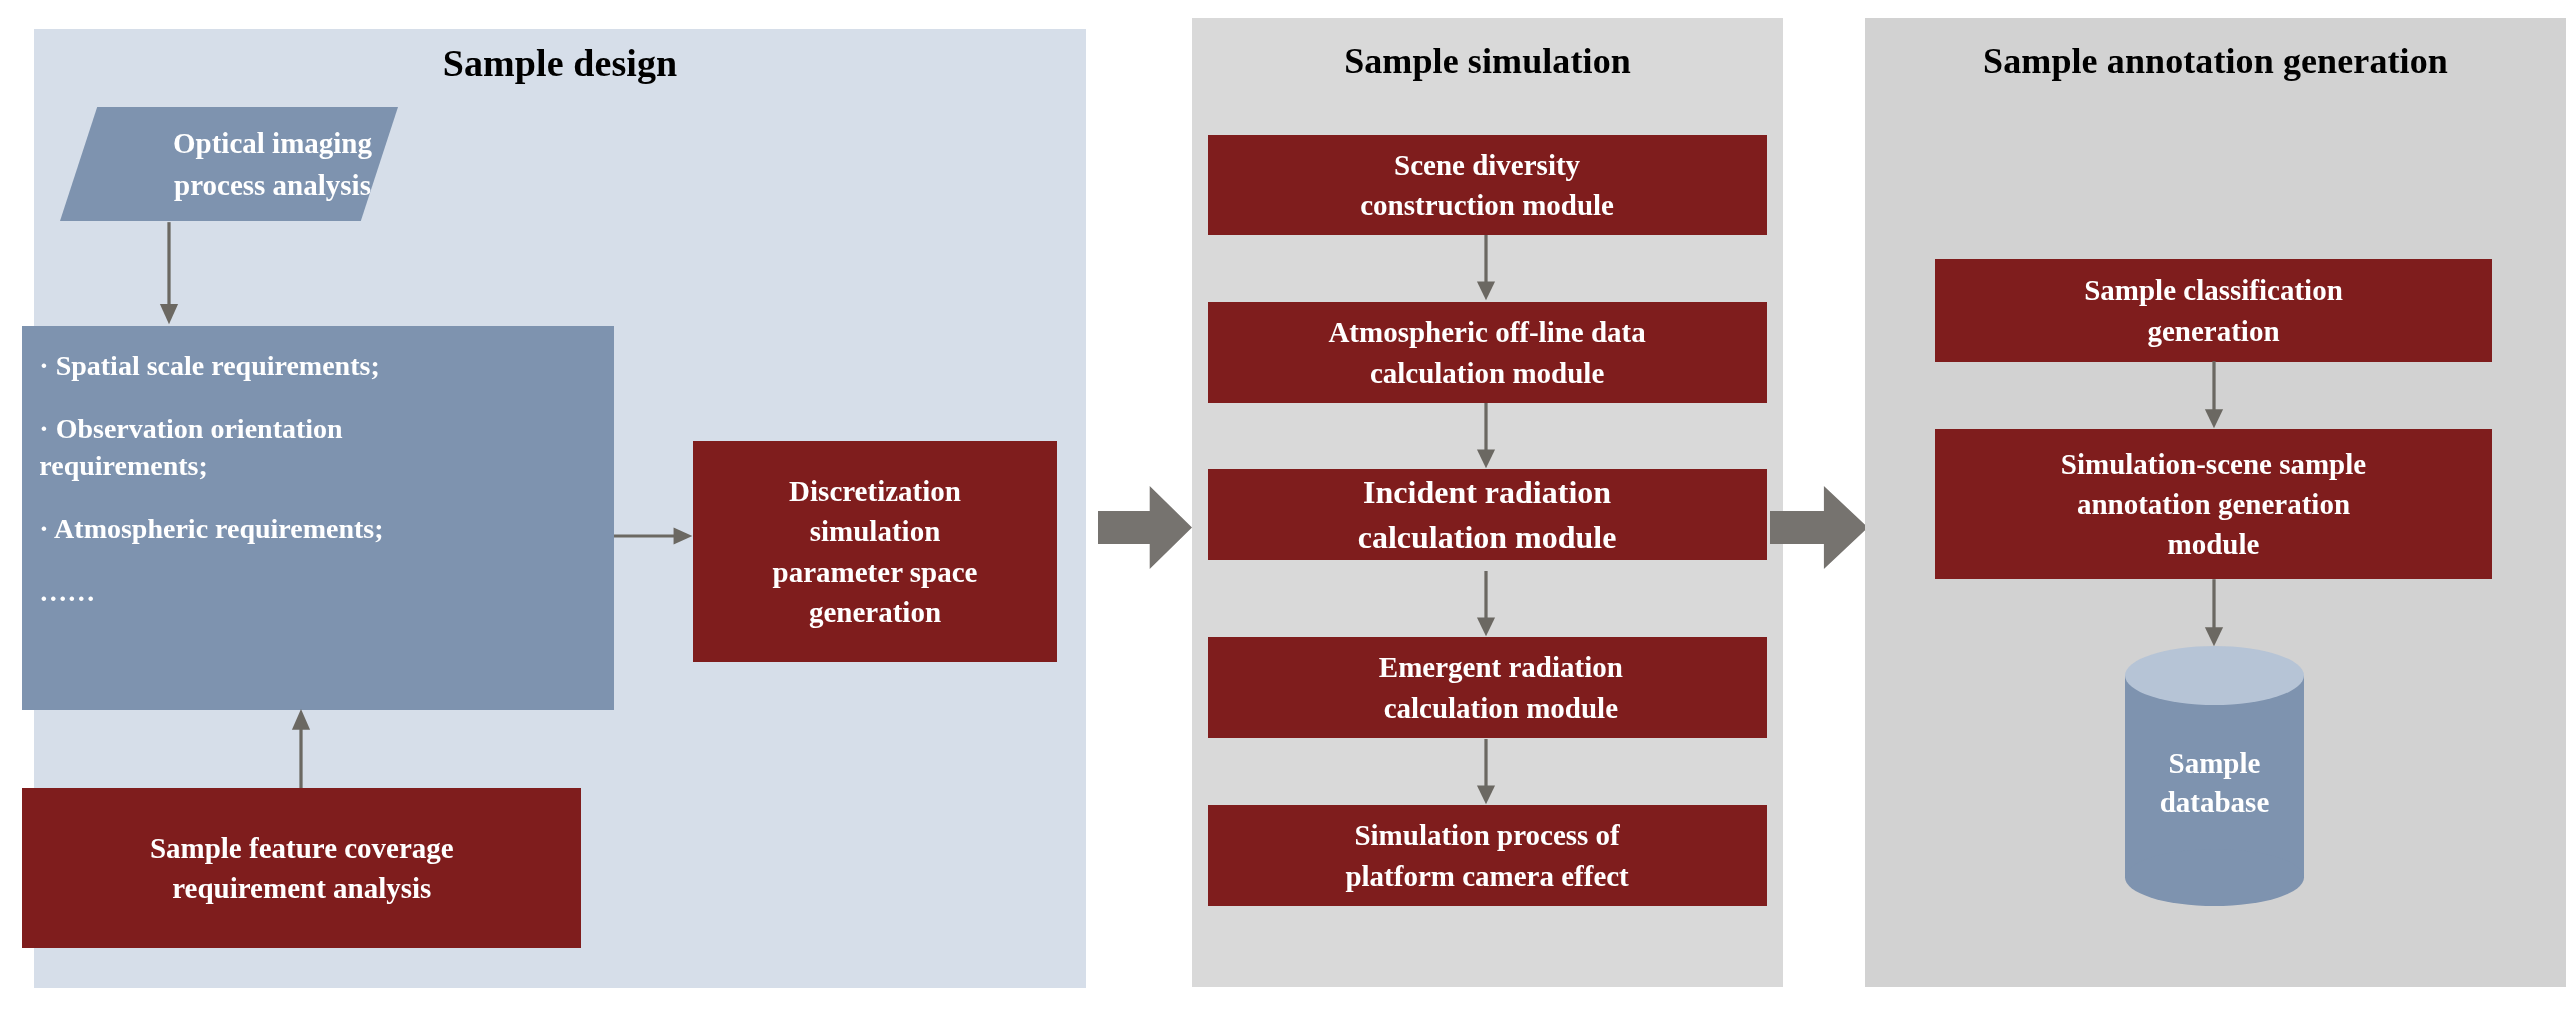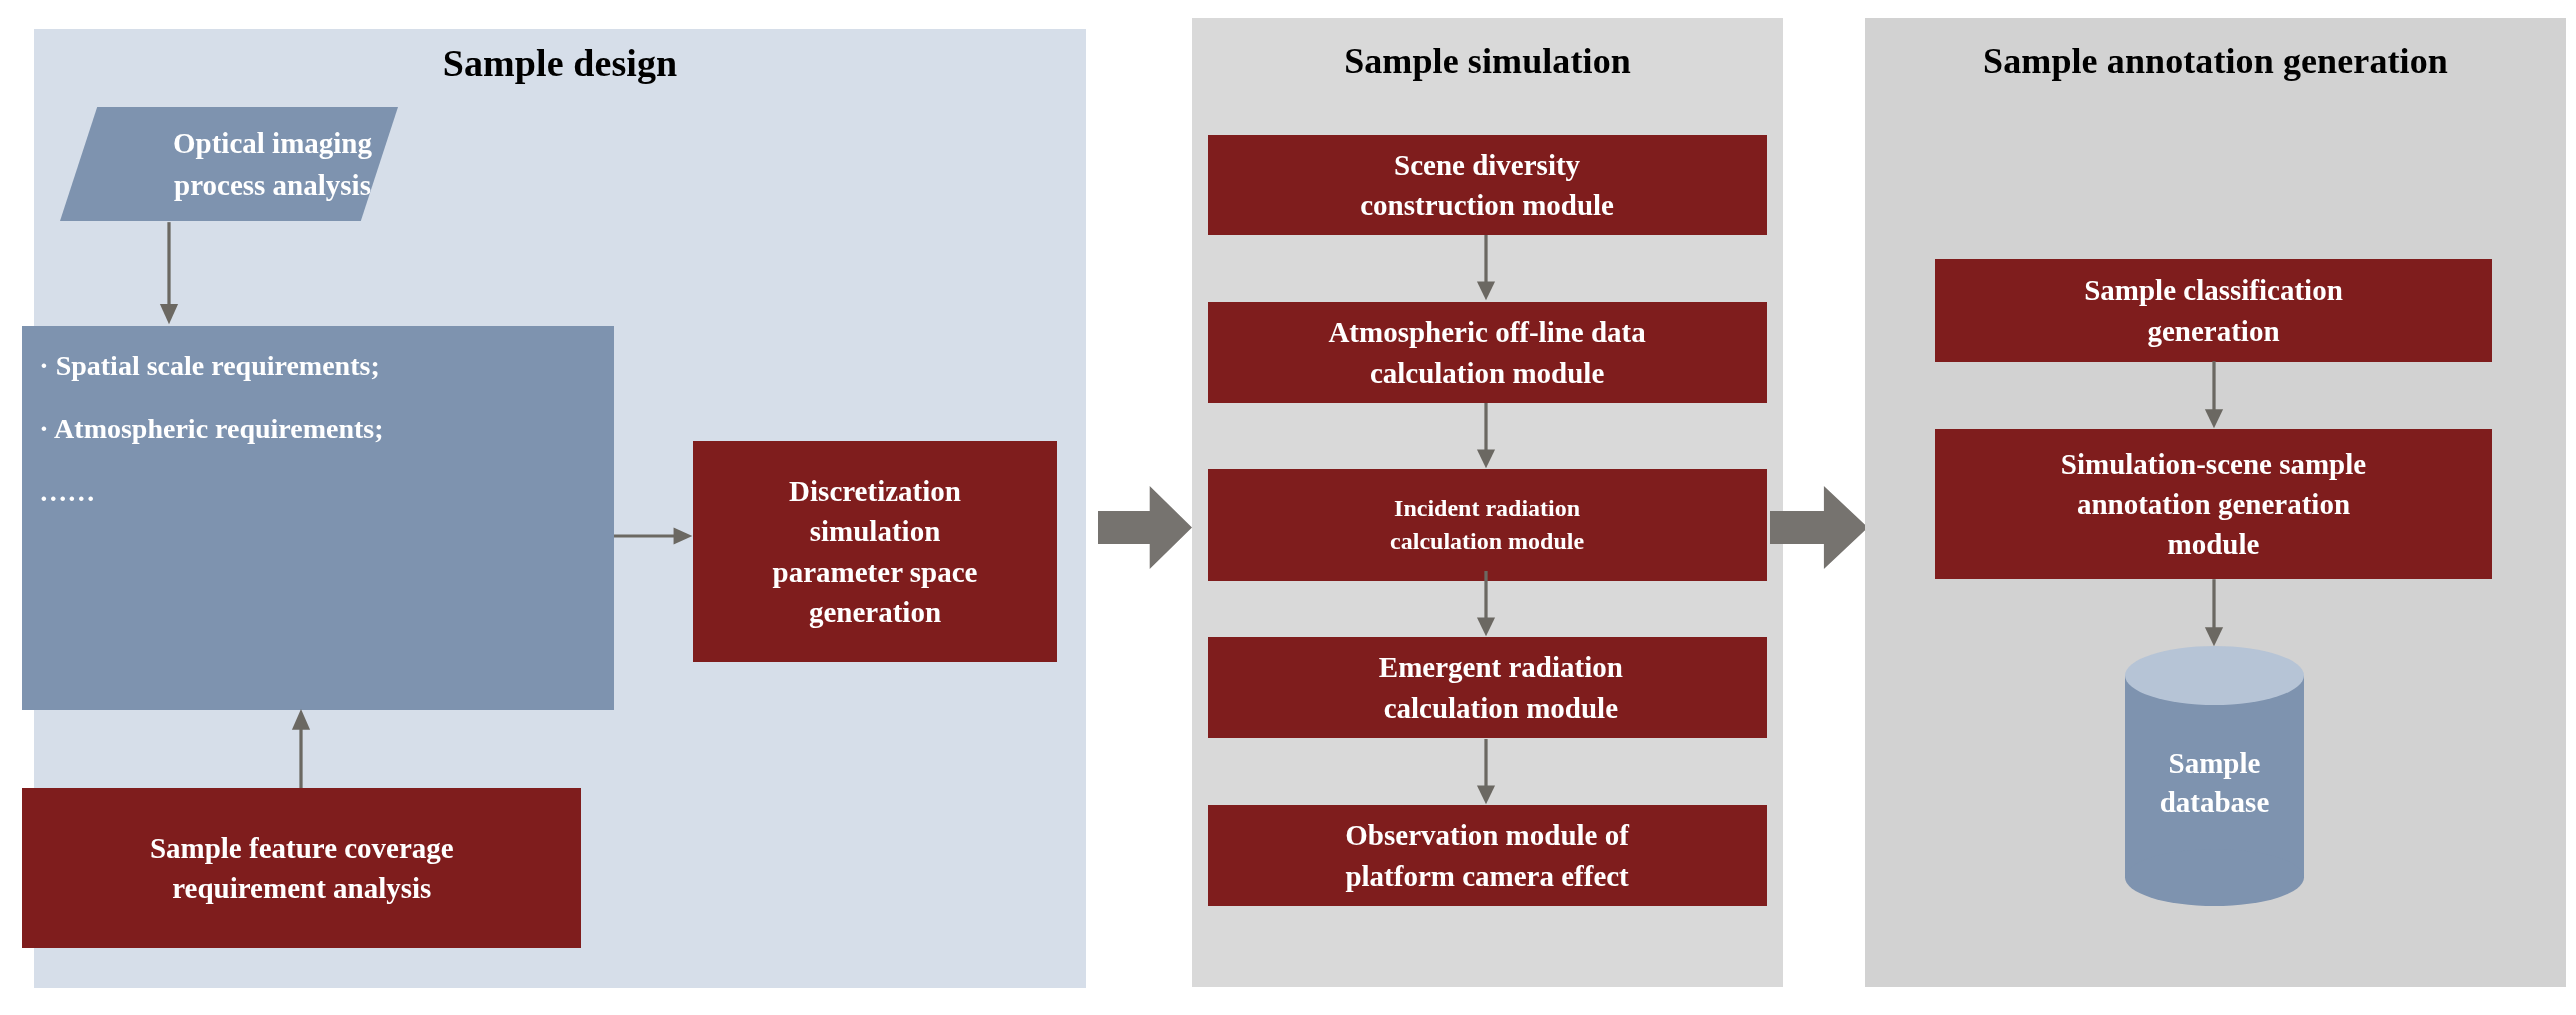--- a/index.html
+++ b/index.html
@@ -174,20 +174,22 @@
 process analysis</span>
     </div>
 
     <svg class="connector" style="left:122px; top:193px; width:26px; height:103px;" viewBox="0 0 40 158">
       <line x1="20" y1="0" x2="20" y2="142" stroke="#6b6862" stroke-width="5"></line>
       <polygon points="20,157 6,126 34,126" fill="#6b6862"></polygon>
     </svg>
 
     <div class="listbox" style="left:-11.7px; top:297px; width:592px; height:384px; font-size:28px;">
       <div class="li">· Spatial scale requirements;</div>
+      <div class="li">· Observation orientation
+requirements;</div>
       <div class="li">· Atmospheric requirements;</div>
       <div class="li">……</div>
     </div>
 
     <svg class="connector" style="left:580px; top:494px; width:79px; height:26px;" viewBox="0 0 122 40">
       <line x1="0" y1="20" x2="104" y2="20" stroke="#6b6862" stroke-width="5"></line>
       <polygon points="121,20 92,7 92,33" fill="#6b6862"></polygon>
     </svg>
 
     <div class="box" style="left:659px; top:412px; width:364px; height:221px; font-size:29px;">
@@ -227,40 +229,40 @@
 
     <div class="box" style="left:15.6px; top:284px; width:559px; height:101px; font-size:29px;">
       <span style="white-space:pre-line;">Atmospheric off-line data
 calculation module</span>
     </div>
     <svg class="connector" style="left:281px; top:385px; width:26px; height:66px;" viewBox="0 0 40 102">
       <line x1="20" y1="0" x2="20" y2="86" stroke="#6b6862" stroke-width="5"></line>
       <polygon points="20,101 6,72 34,72" fill="#6b6862"></polygon>
     </svg>
 
-    <div class="box" style="left:15.6px; top:451px; width:559px; height:112px; font-size:24px;">
+    <div class="box" style="left:15.6px; top:451px; width:559px; height:91px; font-size:32px;">
       <span style="white-space:pre-line;">Incident radiation
 calculation module</span>
     </div>
     <svg class="connector" style="left:281px; top:553px; width:26px; height:66px;" viewBox="0 0 40 102">
       <line x1="20" y1="0" x2="20" y2="86" stroke="#6b6862" stroke-width="5"></line>
       <polygon points="20,101 6,72 34,72" fill="#6b6862"></polygon>
     </svg>
 
     <div class="box" style="left:15.6px; top:619px; width:559px; height:101px; font-size:29px;padding-left:34px;">
       <span style="white-space:pre-line;">Emergent radiation
 calculation module</span>
     </div>
     <svg class="connector" style="left:281px; top:721px; width:26px; height:66px;" viewBox="0 0 40 102">
       <line x1="20" y1="0" x2="20" y2="86" stroke="#6b6862" stroke-width="5"></line>
       <polygon points="20,101 6,72 34,72" fill="#6b6862"></polygon>
     </svg>
 
     <div class="box" style="left:15.6px; top:787px; width:559px; height:101px; font-size:29px;">
-      <span style="white-space:pre-line;">Observation module of
+      <span style="white-space:pre-line;">Simulation process of
 platform camera effect</span>
     </div>
   </div>
 
   <div class="blockarrow-wrap" style="left:1770px; top:486px; width:98px; height:83px;">
     <div class="blockarrow-shape"></div>
   </div>
 
   <div class="panel" id="panel-annotation">
 

